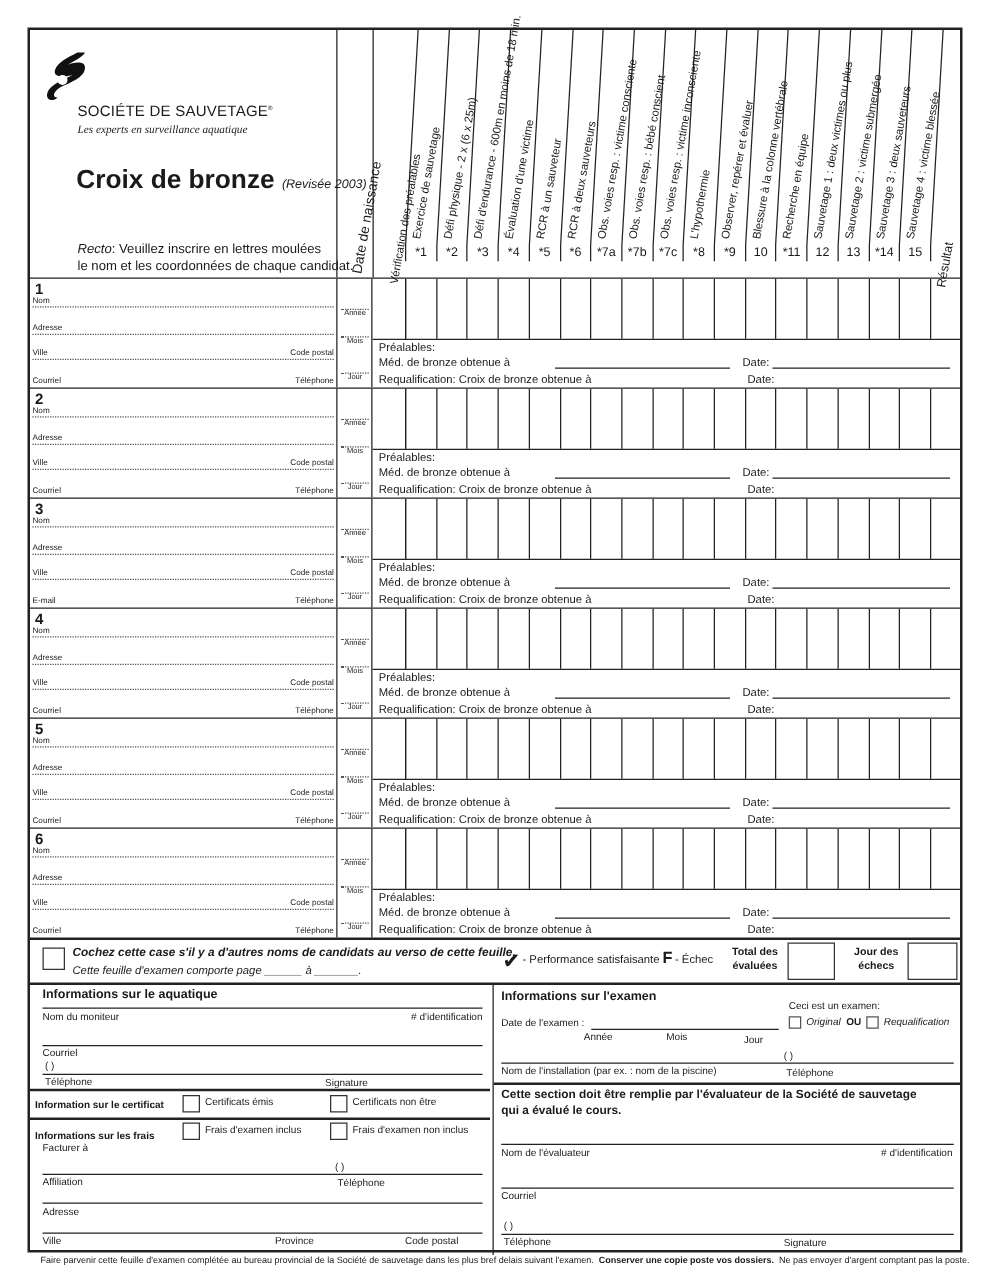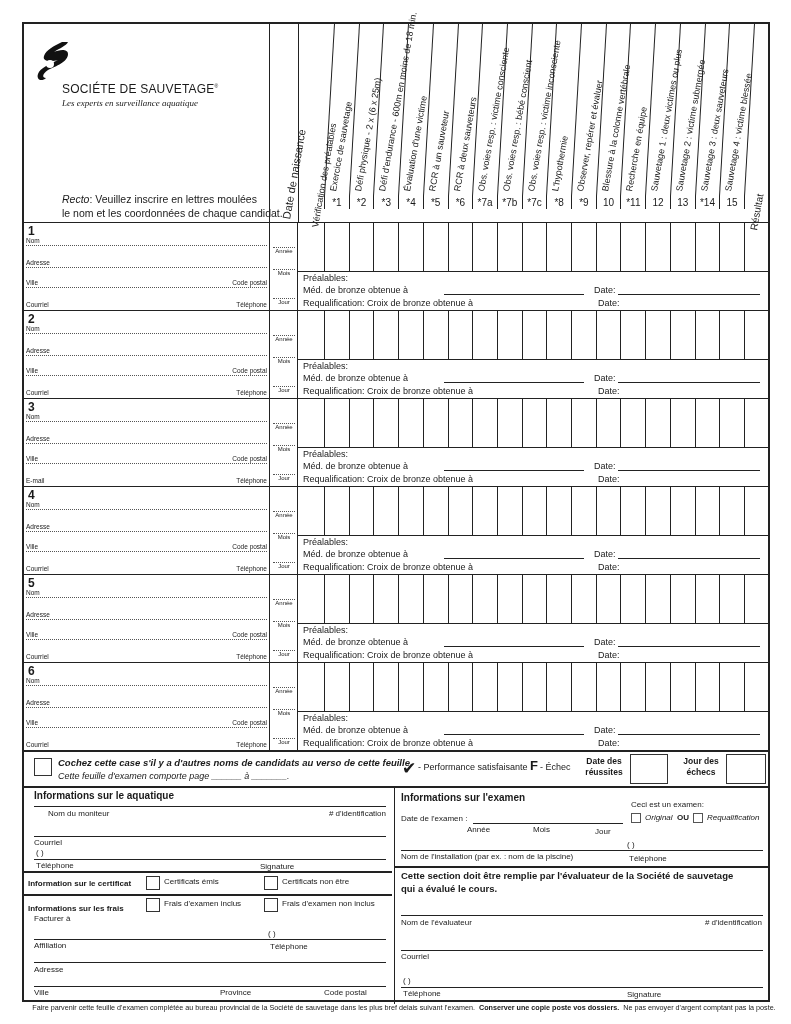--- a/index.html
+++ b/index.html
@@ -63,20 +63,21 @@
 <body>
 
 <div class="page">
 
   <svg class="abs logo-icon" viewBox="0 0 48 48">
     <path d="M30 2 C22 6 14 10 12 16 C10 22 20 22 26 20 C18 24 8 28 6 34 C4 40 10 42 14 38 C10 38 10 34 16 30 C24 26 36 22 36 14 C36 8 26 10 22 12 C28 8 34 6 36 2 Z" fill="#111"></path>
     <circle cx="18" cy="24" r="4" fill="#fff"></circle>
   </svg>
   <div class="abs org-name"><span>SOCIÉTE DE SAUVETAGE</span><sup>®</sup></div>
   <div class="abs tagline">Les experts en surveillance aquatique</div>
+  <div class="abs title"><span>Croix de bronze</span> <span class="title-sub">(Revisée 2003)</span></div>
   <div class="abs recto">
     <i>Recto</i><span>:  Veuillez inscrire en lettres moulées</span><br>
     <span>le nom et les coordonnées de chaque candidat.</span>
   </div>
 
   <div class="abs" style="left:245px; top:0; width:1px; height:198px; background:#222;"></div>
   <div class="abs" style="left:274px; top:0; width:1px; height:198px; background:#222;"></div>
 
   <div class="rot rot-big" style="left:268px; top:184px;">Date de naissance</div>
   <div class="rot" style="left:296px; top:194px;">Vérification des préalables</div>
@@ -463,31 +464,31 @@
     </div>
 
   <div class="check-row">
     <div class="chk" style="left:10px; top:6px;"></div>
     <div class="t bold ital" style="left:34px; top:5px; font-size:9.5px;">Cochez cette case s'il y a d'autres noms de candidats au verso de cette feuille.</div>
     <div class="t ital" style="left:34px; top:19px; font-size:9px;">Cette feuille d'examen comporte page ______ à _______.</div>
     <div class="t" style="left:378px; top:6px; font-size:17px;">✔</div>
     <div class="t" style="left:394px; top:10px;">- Performance satisfaisante</div>
     <div class="t bold" style="left:506px; top:6px; font-size:13px;">F</div>
     <div class="t" style="left:516px; top:10px;">- Échec</div>
-    <div class="t bold" style="left:560px; top:4px; width:40px; white-space:normal; text-align:center; font-size:8.5px; line-height:11px;">Date des réussites</div>
+    <div class="t bold" style="left:560px; top:4px; width:40px; white-space:normal; text-align:center; font-size:8.5px; line-height:11px;">Total des évaluées</div>
     <div class="chk" style="left:606px; top:2px; width:38px; height:30px;"></div>
     <div class="t bold" style="left:656px; top:4px; width:42px; white-space:normal; text-align:center; font-size:8.5px; line-height:11px;">Jour des échecs</div>
     <div class="chk" style="left:702px; top:2px; width:40px; height:30px;"></div>
   </div>
 
   <div class="lower">
     <div class="col-left">
       <div class="t t-h" style="left:10px; top:2px;">Informations sur le aquatique</div>
       <div class="hline" style="left:10px; top:18px; width:352px;"></div>
-      <div class="t t-sm" style="left:24px; top:21px;">Nom du moniteur</div>
+      <div class="t t-sm" style="left:10px; top:21px;">Nom du moniteur</div>
       <div class="t t-sm" style="right:6px; top:21px;"># d'identification</div>
       <div class="hline" style="left:10px; top:48px; width:352px;"></div>
       <div class="t t-sm" style="left:10px; top:50px;">Courriel</div>
       <div class="t t-sm" style="left:12px; top:60px;">(          )</div>
       <div class="hline" style="left:10px; top:71px; width:352px;"></div>
       <div class="t t-sm" style="left:12px; top:73px;">Téléphone</div>
       <div class="t t-sm" style="left:236px; top:74px;">Signature</div>
 
       <div class="hline" style="left:0; top:83px; width:368px; height:1.5px;"></div>
       <div class="t bold t-sm" style="left:4px; top:91px;">Information sur le certificat</div>

